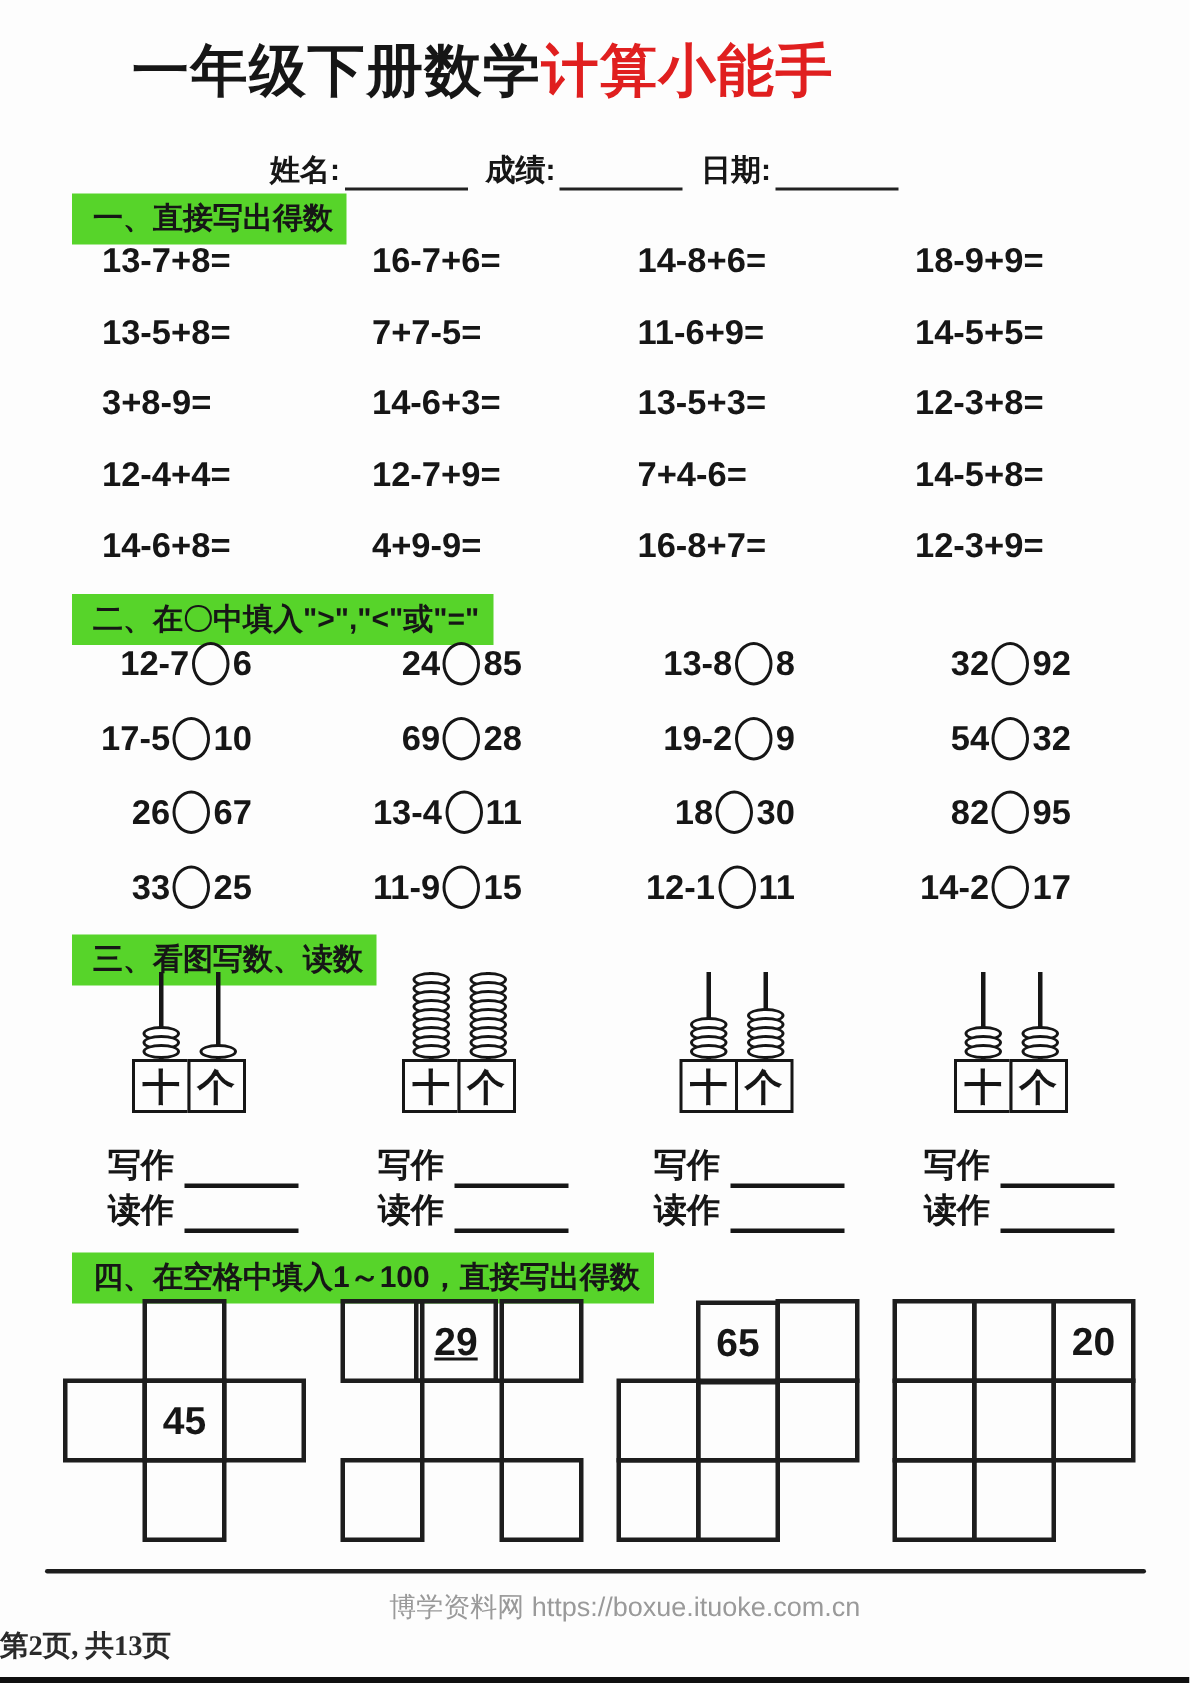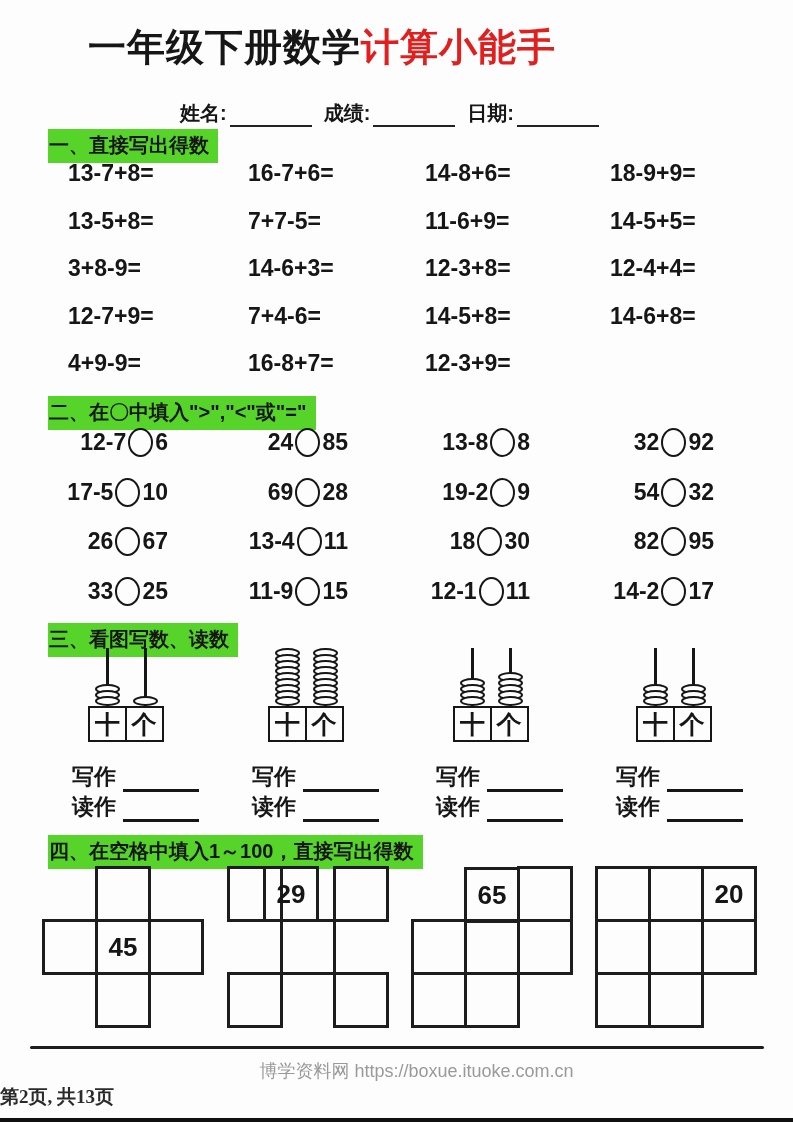--- a/index.html
+++ b/index.html
@@ -11,21 +11,21 @@
            font-weight: bold; letter-spacing: 1px; white-space: nowrap; }
   .title .red { color: var(--red); }
 
   .header-line { position: absolute; top: 100px; left: 180px; display: flex;
                  gap: 12px; font-size: 20px; font-weight: bold; }
   .hfield { display: flex; align-items: flex-end; }
   .hblank { display: inline-block; width: 82px; height: 20px;
             border-bottom: 2.5px solid #222; margin-left: 3px; }
 
   .sec-head { position: absolute; left: 48px; background: var(--green);
-              font-size: 20px; font-weight: bold; padding: 3px 9px 4px 1px;
+              font-size: 20px; font-weight: bold; padding: 3px 9px 4px 14px;
               white-space: nowrap; }
   #sec1-head { top: 129px; } #sec2-head { top: 396px; }
   #sec3-head { top: 623px; } #sec4-head { top: 835px; }
 
   .sec1-grid { position: absolute; top: 150px; left: 68px; display: grid;
                grid-template-columns: 180px 177px 185px 160px;
                grid-auto-rows: 47.5px; align-items: center;
                font-size: 23px; font-weight: bold; }
 
   .sec2-grid { position: absolute; top: 418px; left: 40px; display: grid;
@@ -103,20 +103,21 @@
       <div class="prob">13-7+8=</div>
       <div class="prob">16-7+6=</div>
       <div class="prob">14-8+6=</div>
       <div class="prob">18-9+9=</div>
       <div class="prob">13-5+8=</div>
       <div class="prob">7+7-5=</div>
       <div class="prob">11-6+9=</div>
       <div class="prob">14-5+5=</div>
       <div class="prob">3+8-9=</div>
       <div class="prob">14-6+3=</div>
+      <div class="prob">13-5+3=</div>
       <div class="prob">12-3+8=</div>
       <div class="prob">12-4+4=</div>
       <div class="prob">12-7+9=</div>
       <div class="prob">7+4-6=</div>
       <div class="prob">14-5+8=</div>
       <div class="prob">14-6+8=</div>
       <div class="prob">4+9-9=</div>
       <div class="prob">16-8+7=</div>
       <div class="prob">12-3+9=</div>
     </div>
@@ -340,21 +341,21 @@
   <div id="grids">
       <div class="hgrid" style="left: 42px;">
         <div class="hcell" style="left: 53px; top: 0px;"></div>
         <div class="hcell" style="left: 0px; top: 53px;"></div>
         <div class="hcell" style="left: 53px; top: 53px;">45</div>
         <div class="hcell" style="left: 106px; top: 53px;"></div>
         <div class="hcell" style="left: 53px; top: 106px;"></div>
       </div>
       <div class="hgrid" style="left: 227px;">
         <div class="hcell" style="left: 0px; top: 0px;"></div>
-        <div class="hcell" style="left: 36px; top: 0px;">29</div>
+        <div class="hcell" style="left: 49px; top: 0px; text-decoration: underline;">29</div>
         <div class="hcell" style="left: 106px; top: 0px;"></div>
         <div class="hcell" style="left: 53px; top: 53px;"></div>
         <div class="hcell" style="left: 0px; top: 106px;"></div>
         <div class="hcell" style="left: 106px; top: 106px;"></div>
       </div>
       <div class="hgrid" style="left: 411px;">
         <div class="hcell" style="left: 53px; top: 1px;">65</div>
         <div class="hcell" style="left: 106px; top: 0px;"></div>
         <div class="hcell" style="left: 0px; top: 53px;"></div>
         <div class="hcell" style="left: 53px; top: 53px;"></div>

